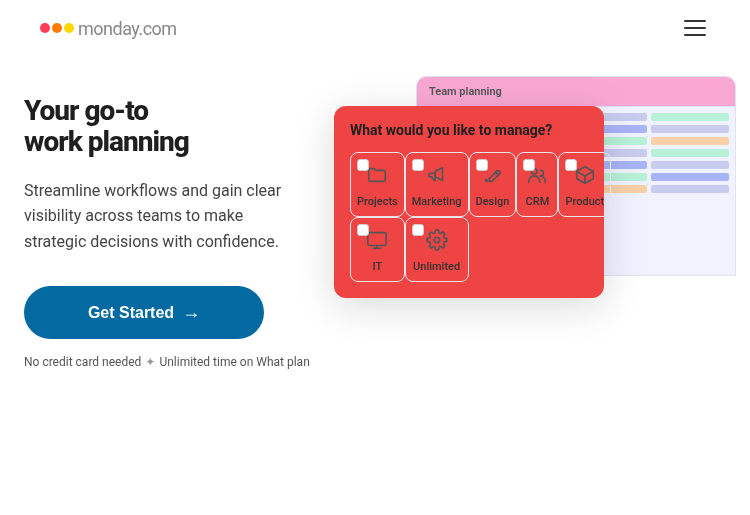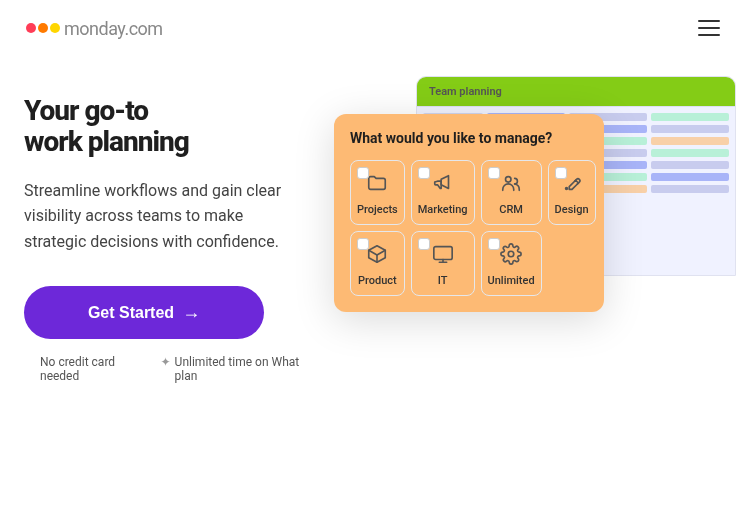--- a/index.html
+++ b/index.html
@@ -10,21 +10,21 @@
       height: 515px;
       overflow: hidden;
       position: relative;
     }
 
     
     .header {
       display: flex;
       align-items: center;
       justify-content: space-between;
-      padding: 16px 26px;
+      padding: 16px 40px;
       position: relative;
       z-index: 10;
     }
 
     .logo {
       display: flex;
       align-items: center;
       gap: 4px;
     }
 
@@ -101,21 +101,21 @@
       line-height: 1.6;
       margin-bottom: 32px;
       max-width: 260px;
     }
 
     .cta-button {
       display: flex;
       align-items: center;
       justify-content: center;
       gap: 8px;
-      background: #6d28d9;
+      background: #0369a1;
       color: white;
       border: none;
       border-radius: 30px;
       padding: 16px 0;
       width: 240px;
       font-size: 16px;
       font-weight: 600;
       cursor: pointer;
       margin-bottom: 16px;
     }
@@ -123,21 +123,20 @@
     .cta-arrow {
       font-size: 18px;
     }
 
     .no-credit {
       font-size: 12px;
       color: #555;
       display: flex;
       align-items: flex-start;
       gap: 4px;
-      margin-left: 16px;
     }
 
     .no-credit .dot-sep {
       color: #999;
     }
 
     
     .right-col {
       flex: 1;
       position: relative;
@@ -151,21 +150,21 @@
       right: -10px;
       width: 320px;
       height: 200px;
       background: #f0f2ff;
       border-radius: 10px 10px 0 0;
       overflow: hidden;
       border: 1px solid #e0e2f0;
     }
 
     .bg-mockup-header {
-      background: #84cc16;
+      background: #f9a8d4;
       padding: 8px 12px;
       font-size: 11px;
       font-weight: 600;
       color: #555;
       border-bottom: 1px solid #dde0f5;
     }
 
     .bg-mockup-rows {
       padding: 6px;
     }
@@ -191,41 +190,40 @@
       flex: 1;
     }
 
     .bg-row-cell.colored-a { background: #a8b4f8; }
     .bg-row-cell.colored-b { background: #b8f0d8; }
     .bg-row-cell.colored-c { background: #f8d0a8; }
 
     
     .modal-card {
       position: absolute;
-      top: 38px;
+      top: 30px;
       left: -10px;
       width: 270px;
-      background: #fdba74;
+      background: #ef4444;
       border-radius: 12px;
       box-shadow: 0 8px 40px rgba(0,0,0,0.15);
       padding: 16px;
       z-index: 5;
     }
 
     .modal-title {
       font-size: 14px;
       font-weight: 700;
       color: #1f1f1f;
       margin-bottom: 14px;
     }
 
     .grid-options {
       display: grid;
-      grid-template-columns: repeat(4, 1fr);
-      gap: 6px;
+      grid-template-columns: repeat(5, 1fr);
     }
 
     .grid-item {
       border: 1.5px solid #e5e7eb;
       border-radius: 8px;
       padding: 8px 6px;
       display: flex;
       flex-direction: column;
       align-items: center;
       gap: 6px;
@@ -371,43 +369,43 @@
                 <path d="M3 11v2a1 1 0 001 1h2l3 4h1v-8H6L3 11z"></path>
                 <path d="M10 8l8-4v14l-8-4V8z"></path>
               </svg>
             </div>
             <div class="grid-label">Marketing</div>
           </div>
           <div class="grid-item">
             <div class="grid-item-checkbox"></div>
             <div class="grid-icon">
               <svg width="22" height="22" viewBox="0 0 24 24" fill="none" stroke="#555" stroke-width="1.8" stroke-linecap="round" stroke-linejoin="round">
+                <path d="M12 19l7-7-3-3-7 7v3h3z"></path>
+                <path d="M18 13l2-2a2 2 0 00-3-3l-2 2"></path>
+                <circle cx="6" cy="18" r="1"></circle>
+              </svg>
+            </div>
+            <div class="grid-label">Design</div>
+          </div>
+          <div class="grid-item">
+            <div class="grid-item-checkbox"></div>
+            <div class="grid-icon">
+              <svg width="22" height="22" viewBox="0 0 24 24" fill="none" stroke="#555" stroke-width="1.8" stroke-linecap="round" stroke-linejoin="round">
                 <circle cx="9" cy="8" r="3"></circle>
                 <path d="M3 20v-1a6 6 0 0112 0v1"></path>
                 <path d="M16 7a3 3 0 010 6"></path>
                 <path d="M21 20v-1a6 6 0 00-5-5.9"></path>
               </svg>
             </div>
             <div class="grid-label">CRM</div>
           </div>
           <div class="grid-item">
             <div class="grid-item-checkbox"></div>
             <div class="grid-icon">
               <svg width="22" height="22" viewBox="0 0 24 24" fill="none" stroke="#555" stroke-width="1.8" stroke-linecap="round" stroke-linejoin="round">
-                <path d="M12 19l7-7-3-3-7 7v3h3z"></path>
-                <path d="M18 13l2-2a2 2 0 00-3-3l-2 2"></path>
-                <circle cx="6" cy="18" r="1"></circle>
-              </svg>
-            </div>
-            <div class="grid-label">Design</div>
-          </div>
-          <div class="grid-item">
-            <div class="grid-item-checkbox"></div>
-            <div class="grid-icon">
-              <svg width="22" height="22" viewBox="0 0 24 24" fill="none" stroke="#555" stroke-width="1.8" stroke-linecap="round" stroke-linejoin="round">
                 <path d="M21 8L12 3 3 8v8l9 5 9-5V8z"></path>
                 <polyline points="3 8 12 13 21 8"></polyline>
                 <line x1="12" y1="13" x2="12" y2="21"></line>
               </svg>
             </div>
             <div class="grid-label">Product</div>
           </div>
           <div class="grid-item">
             <div class="grid-item-checkbox"></div>
             <div class="grid-icon">

